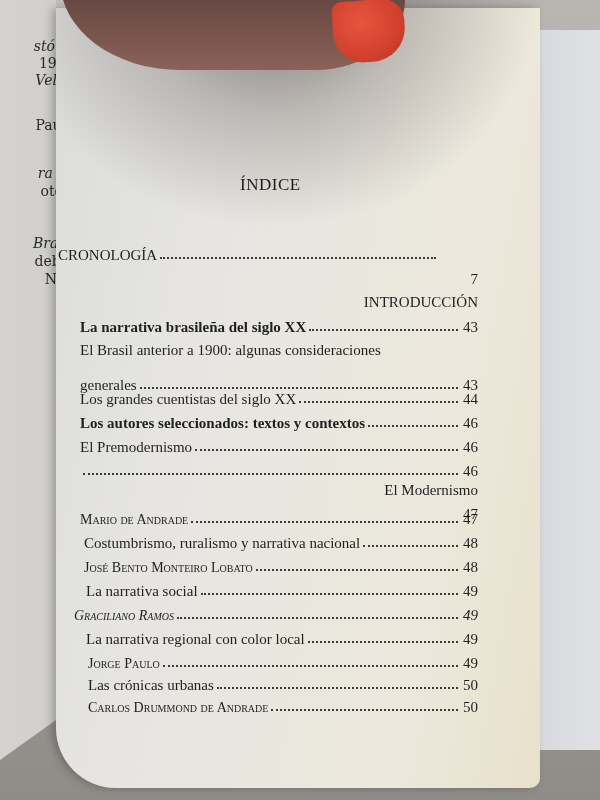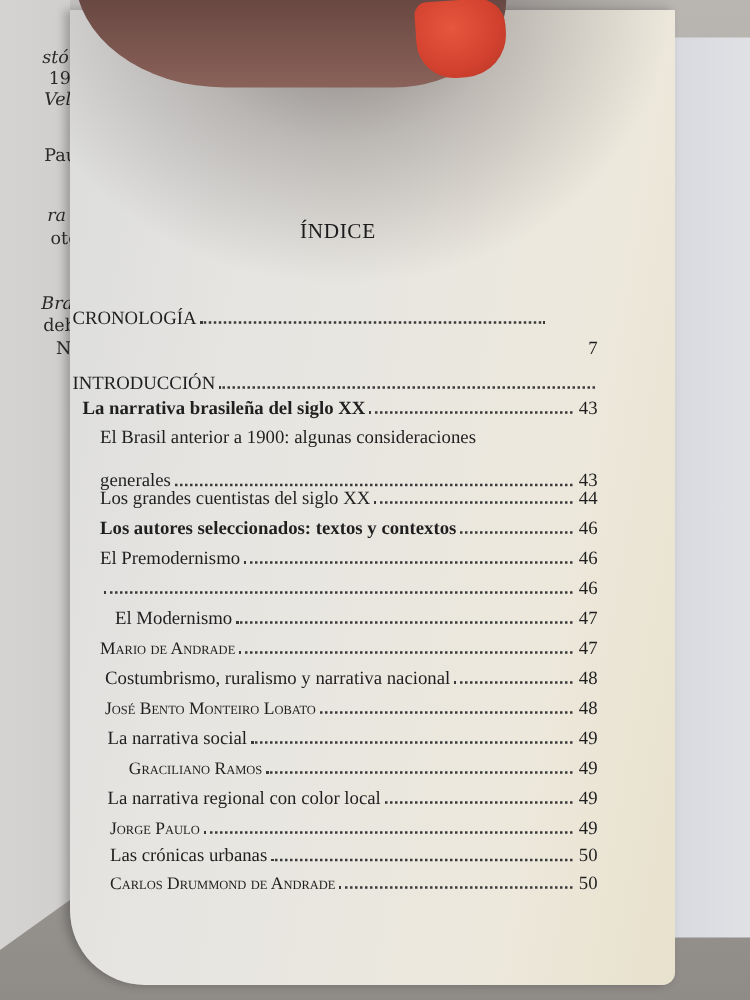--- a/index.html
+++ b/index.html
@@ -113,25 +113,25 @@
 
   <div class="row" style="top:0; left:0; right:40px;">
     <span class="lbl">CRONOLOGÍA</span>
     <span class="dots"></span>
   </div>
   <div class="row nodots" style="top:24px;">
     <span class="dots"></span>
     <span class="pg">7</span>
   </div>
 
-  <div class="row" style="top:52px; right:0;">
+  <div class="row" style="top:52px; right:0;flex-direction:column;">
     <span class="lbl">INTRODUCCIÓN</span>
     <span class="dots"></span>
   </div>
-  <div class="row" style="top:72px; left:8px;">
+  <div class="row" style="top:72px; left:22px;">
     <span class="lbl bold">La narrativa brasileña del siglo XX</span>
     <span class="dots"></span>
     <span class="pg">43</span>
   </div>
   <div class="line-only" style="top:100px; left:22px;">El Brasil anterior a 1900: algunas consideraciones</div>
   <div class="row" style="top:118px; left:22px;margin-top:12px;">
     <span class="lbl">generales</span>
     <span class="dots"></span>
     <span class="pg">43</span>
   </div>
@@ -147,21 +147,21 @@
   </div>
   <div class="row" style="top:192px; left:22px;">
     <span class="lbl">El Premodernismo</span>
     <span class="dots"></span>
     <span class="pg">46</span>
   </div>
   <div class="row" style="top:216px; left:22px;">
     <span class="dots"></span>
     <span class="pg">46</span>
   </div>
-  <div class="row" style="top:240px; left:34px;">
+  <div class="row" style="top:240px; left:22px;flex-direction:column;">
     <span class="lbl">El Modernismo</span>
     <span class="dots"></span>
     <span class="pg">47</span>
   </div>
   <div class="row" style="top:264px; left:22px;">
     <span class="lbl sc">Mario de Andrade</span>
     <span class="dots"></span>
     <span class="pg">47</span>
   </div>
   <div class="row" style="top:288px; left:26px;">
@@ -172,21 +172,21 @@
   <div class="row" style="top:312px; left:26px;">
     <span class="lbl sc">José Bento Monteiro Lobato</span>
     <span class="dots"></span>
     <span class="pg">48</span>
   </div>
   <div class="row" style="top:336px; left:28px;">
     <span class="lbl">La narrativa social</span>
     <span class="dots"></span>
     <span class="pg">49</span>
   </div>
-  <div class="row" style="top:360px; left:45px;">
+  <div class="row" style="top:360px; left:16px;font-style:italic;">
     <span class="lbl sc">Graciliano Ramos</span>
     <span class="dots"></span>
     <span class="pg">49</span>
   </div>
   <div class="row" style="top:384px; left:28px;">
     <span class="lbl">La narrativa regional con color local</span>
     <span class="dots"></span>
     <span class="pg">49</span>
   </div>
   <div class="row" style="top:408px; left:30px;">

